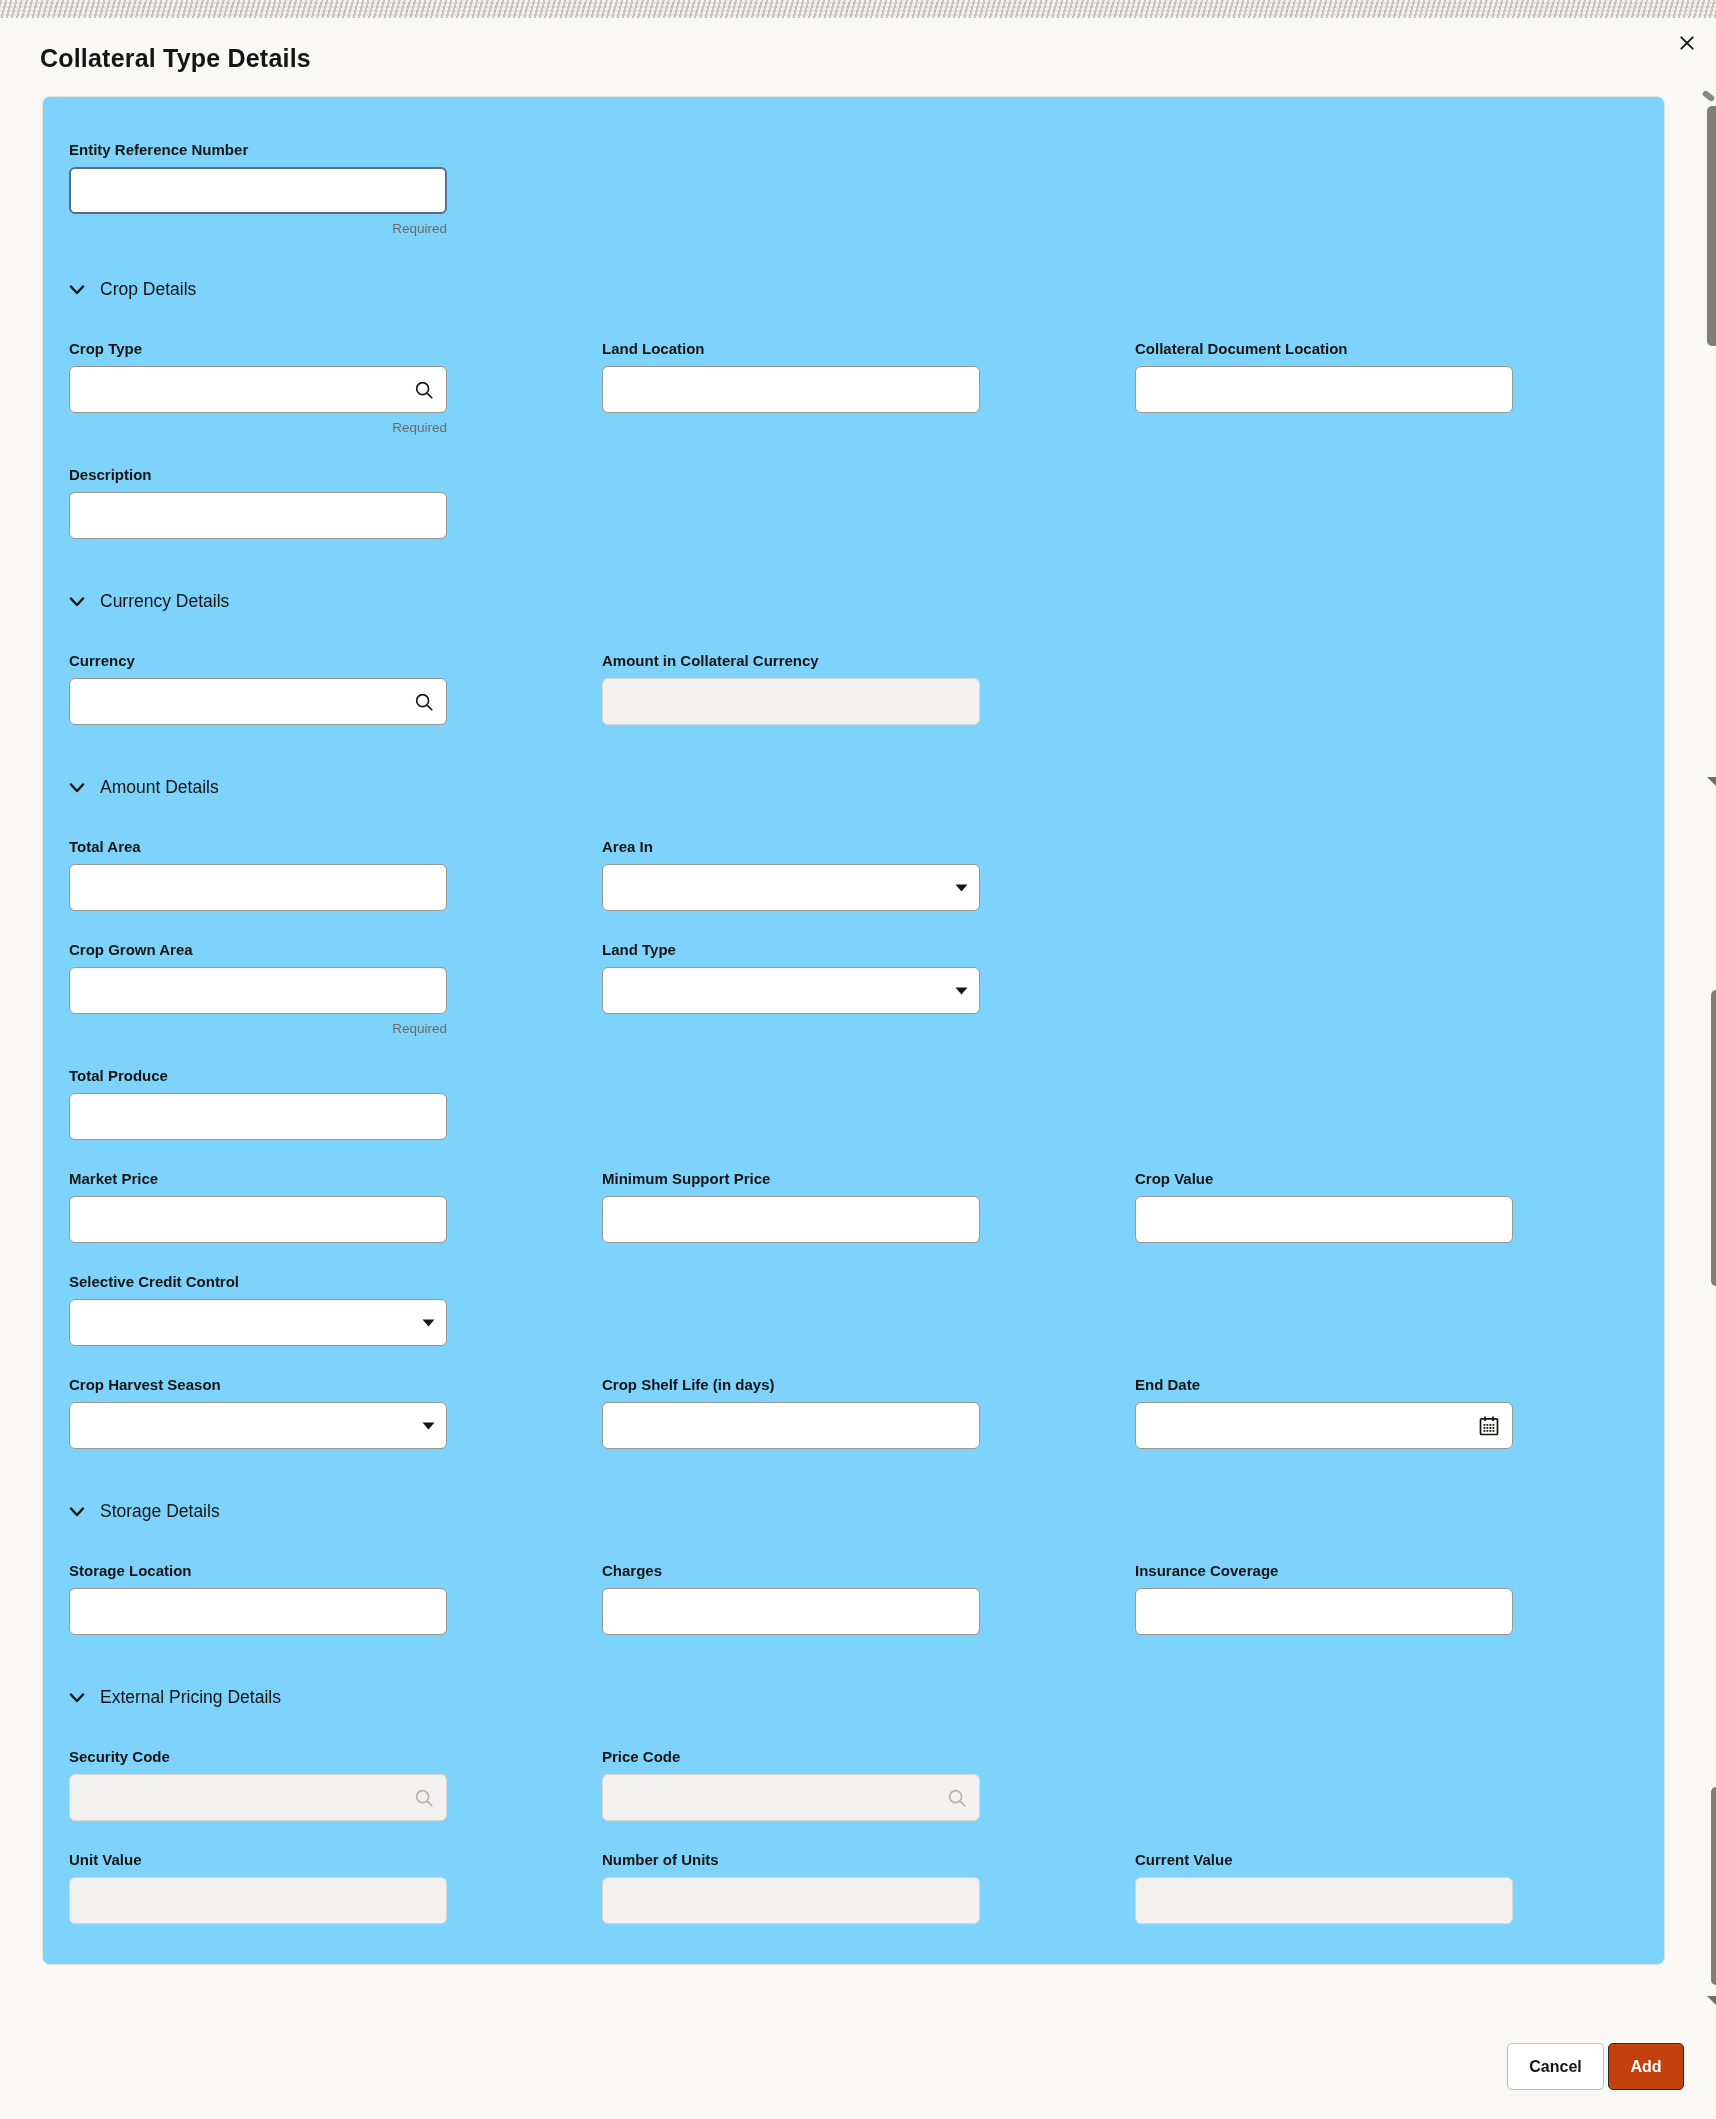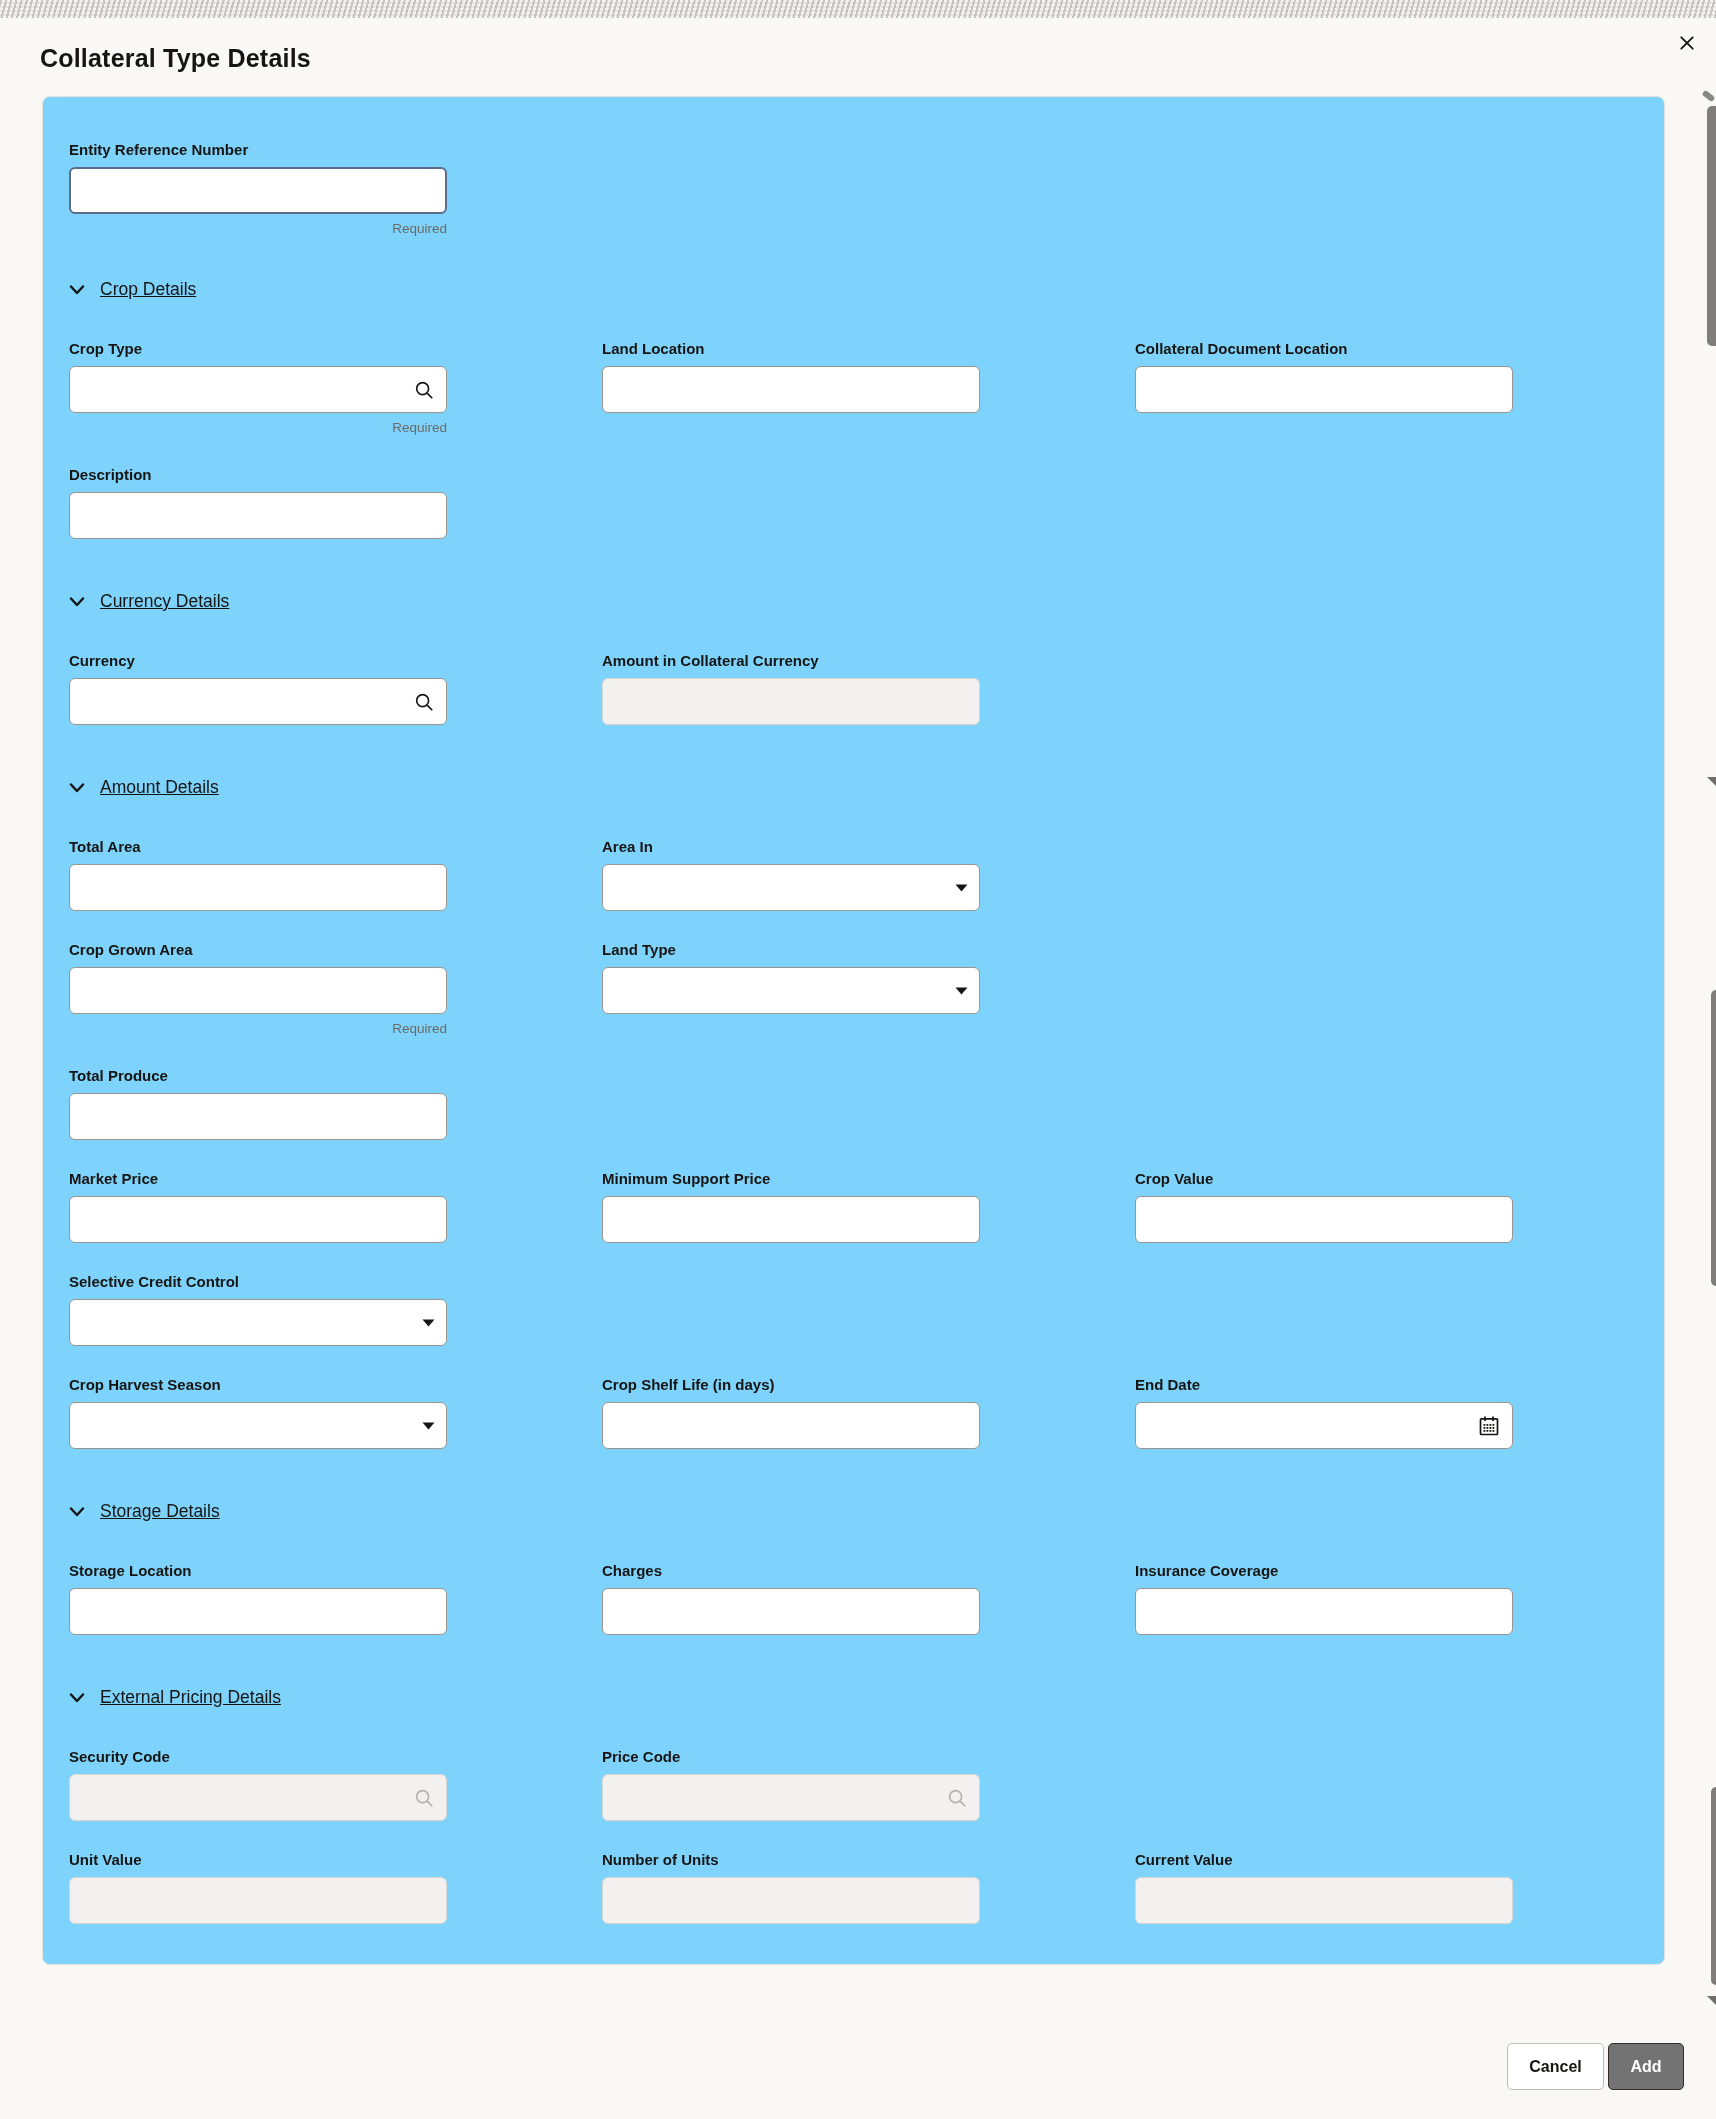--- a/index.html
+++ b/index.html
@@ -56,34 +56,34 @@
   }
   .icon.gray{color:#b4b1ad;cursor:default;}
   .hint{
     font-size:13.5px;color:#6b6a67;text-align:right;margin-top:6px;height:17px;line-height:17px;
   }
   .sec{
     display:flex;align-items:center;gap:15px;
     margin:52px 0 40px 0;cursor:pointer;
   }
   .sec.first{margin-top:42px;}
-  .sec-title{font-size:17.5px;font-weight:400;color:#161513;text-decoration:underline;}
+  .sec-title{font-size:17.5px;font-weight:400;color:#161513;}
   .sec .chev{display:flex;color:#161513;}
   .ern-block{width:378px;}
   .footer{
     position:absolute;left:0;right:0;top:2043px;
     display:flex;justify-content:flex-end;gap:4px;padding-right:32px;
   }
   .btn{
     height:45px;border-radius:5px;font-weight:700;font-size:16px;
     display:flex;align-items:center;justify-content:center;cursor:pointer;
     font-family:"Liberation Sans", sans-serif;
   }
   .btn.cancel{background:#ffffff;border:1px solid #c0bcb7;color:#161513;width:95px;}
-  .btn.add{background:#737373;border:1px solid #2e2b28;color:#ffffff;width:74px;}
+  .btn.add{background:#c2410c;border:1px solid #2e2b28;color:#ffffff;width:74px;}
   
   .edge-bar{position:absolute;right:0;background:#7f7e7b;border-radius:5px 0 0 5px;}
   .edge-bar.a{top:106px;width:9px;height:240px;}
   .edge-bar.b{top:990px;width:5px;height:296px;}
   .edge-bar.c{top:1787px;width:5px;height:198px;}
   .edge-nub{
     position:absolute;right:1px;top:93px;width:13px;height:6px;background:#8a8885;
     transform:rotate(38deg);border-radius:3px;
   }
   .edge-caret{

